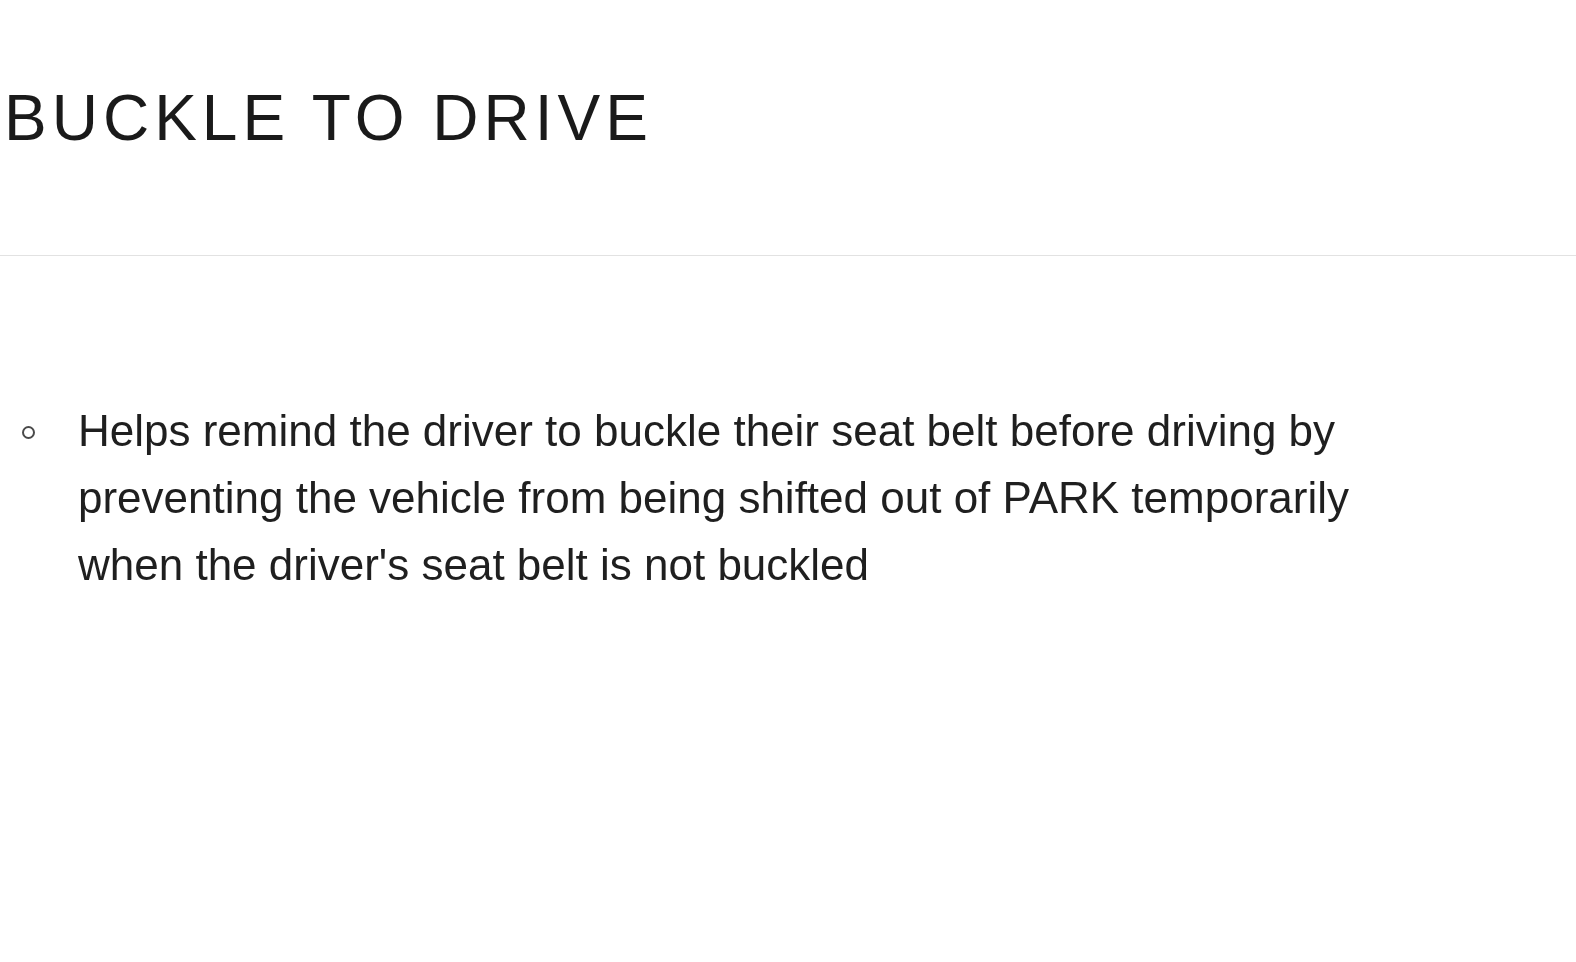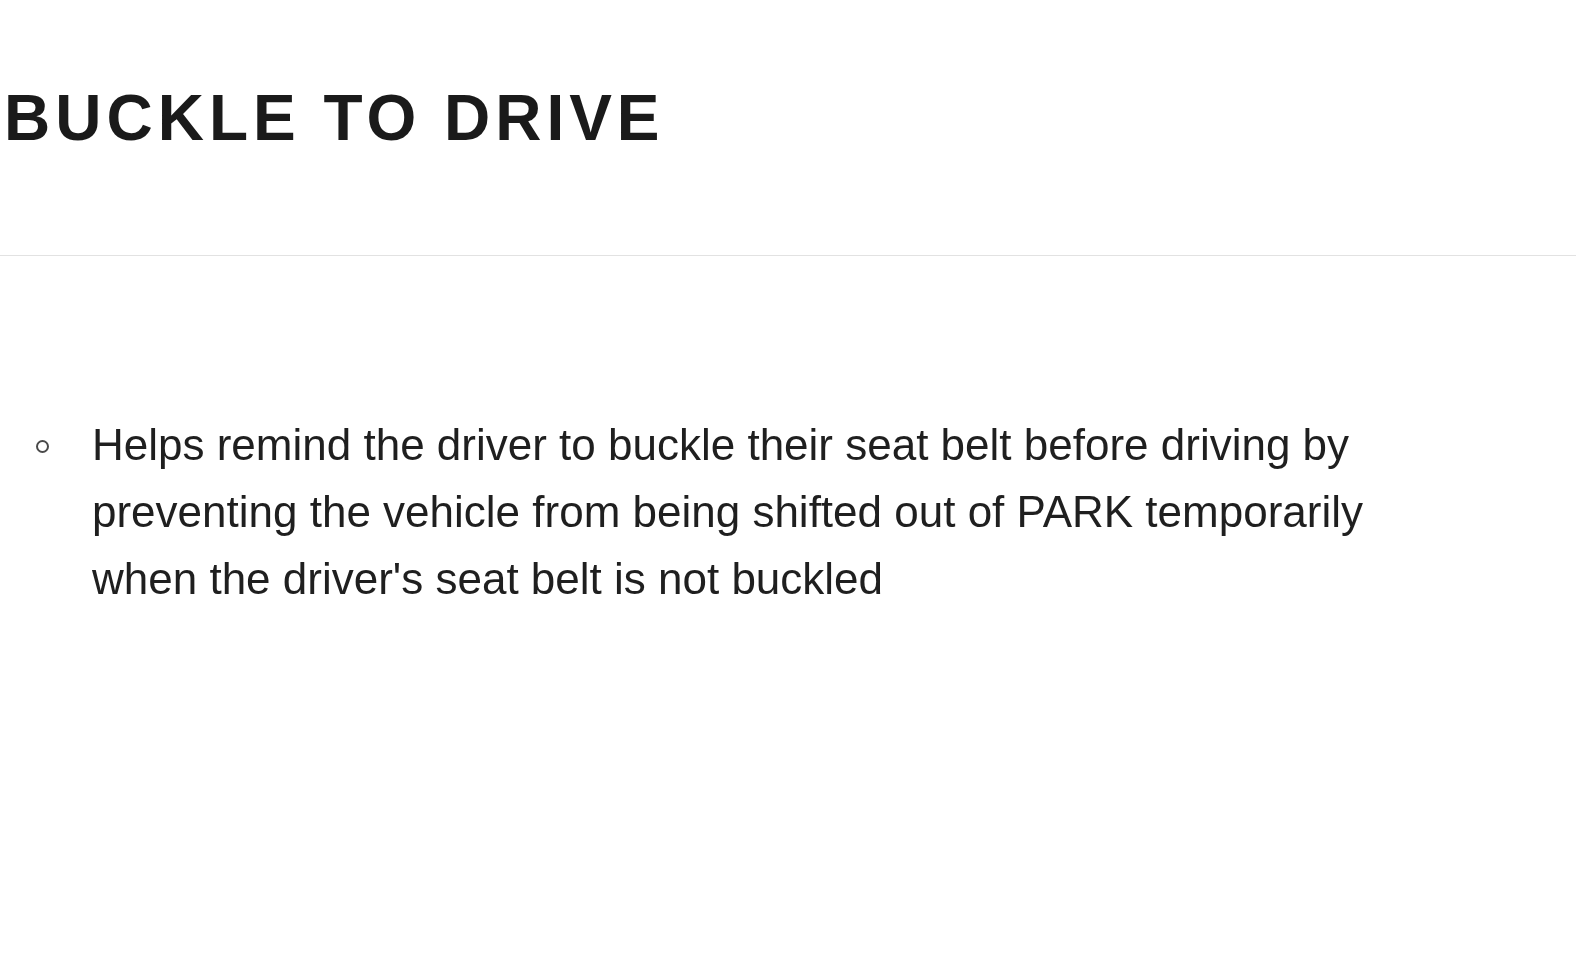--- a/index.html
+++ b/index.html
@@ -16,21 +16,21 @@
   }
   .page {
     position: relative;
     width: 1576px;
     height: 962px;
     background: #ffffff;
     box-sizing: border-box;
   }
   .title {
     font-size: 64px;
-    font-weight: 700;
+    font-weight: 400;
     letter-spacing: 5px;
     line-height: 1.1;
     color: #1a1a1a;
     padding: 40px 0 0 4px;
     white-space: nowrap;
   }
   .divider {
     position: absolute;
     left: 0;
     top: 212px;
@@ -39,21 +39,21 @@
     background: #e2e2e2;
   }
   .content {
     position: absolute;
     left: 0;
     top: 355px;
     width: 1500px;
   }
   .bullet-list {
     list-style: none;
-    margin: 14px;
+    margin: 0;
     padding: 0;
   }
   .bullet-item {
     position: relative;
     padding-left: 78px;
     font-size: 44px;
     font-weight: 300;
     line-height: 1.52;
     color: #1f1f1f;
     max-width: 1330px;

